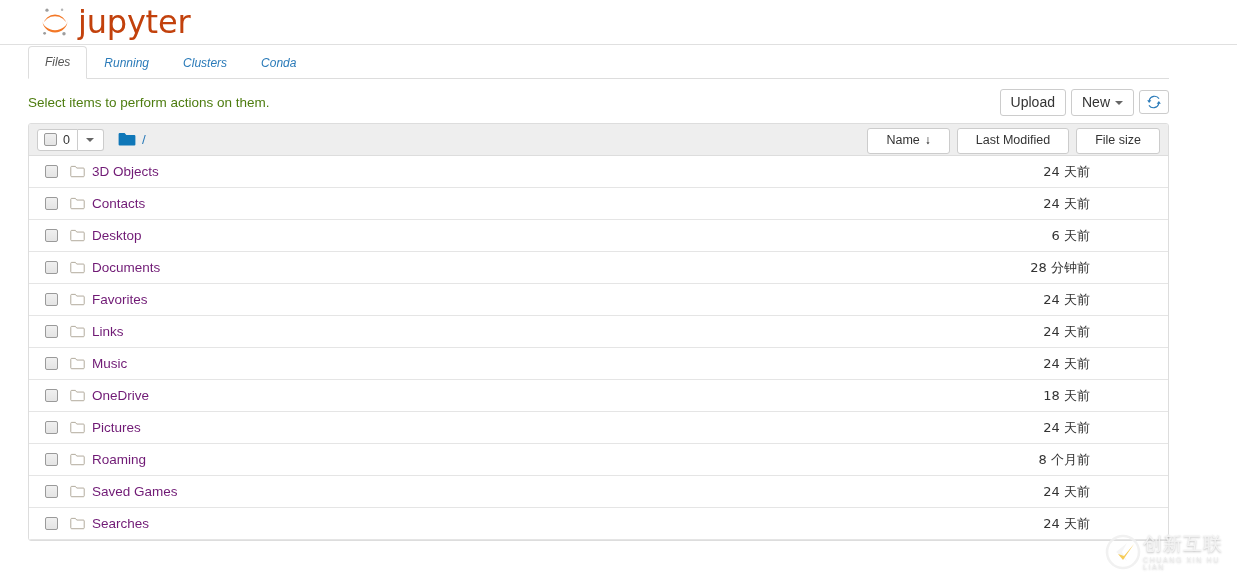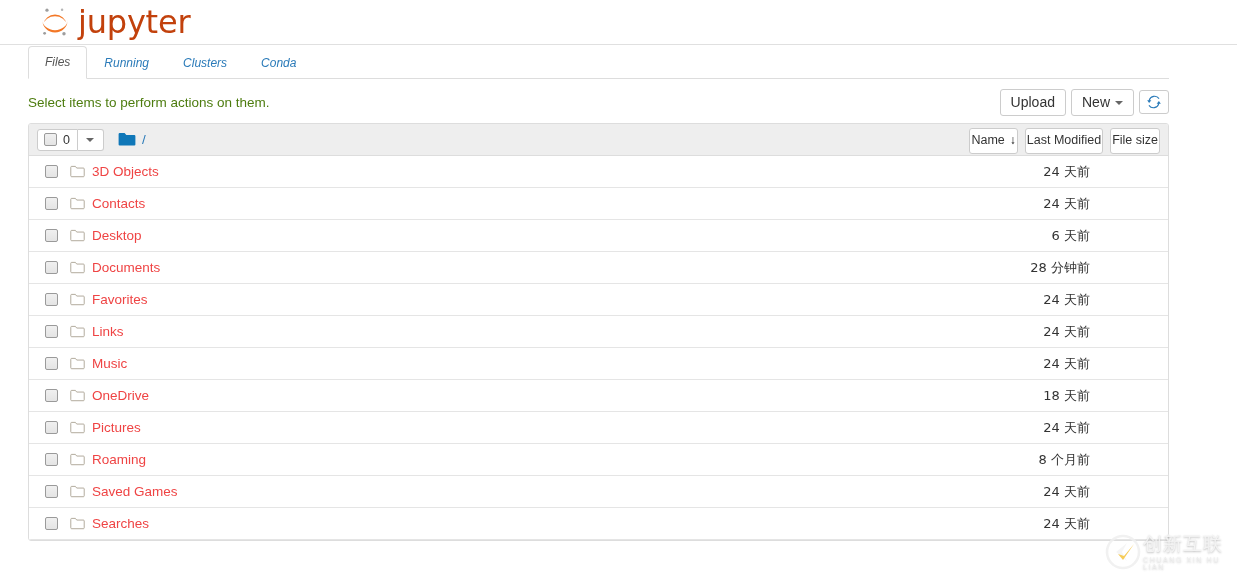--- a/index.html
+++ b/index.html
@@ -216,21 +216,21 @@
     position: absolute;
     right: 8px;
     top: 4px;
     display: flex;
     gap: 7px;
   }
   .sort-btn {
     background: #ffffff;
     border: 1px solid #cccccc;
     border-radius: 3px;
-    padding: 3px 1px;
+    padding: 3px 18px;
     font-size: 12.5px;
     color: #333333;
     cursor: pointer;
     display: flex;
     align-items: center;
     gap: 5px;
     line-height: 1.4;
     font-family: "Liberation Sans", sans-serif;
   }
   .sort-arrow { font-size: 12px; color: #000; }
@@ -246,21 +246,21 @@
   }
   .row-cb { margin-right: 12px; }
   .folder-icon-outline {
     width: 15px;
     height: 13px;
     flex: none;
     margin-right: 7px;
     display: inline-block;
   }
   .item-name {
-    color: #ef4444;
+    color: #701a75;
     font-size: 13.5px;
     text-decoration: none;
     cursor: pointer;
     white-space: nowrap;
   }
   .row-spacer { flex: 1; }
   .item-modified {
     font-size: 13px;
     color: #333333;
     text-align: right;

